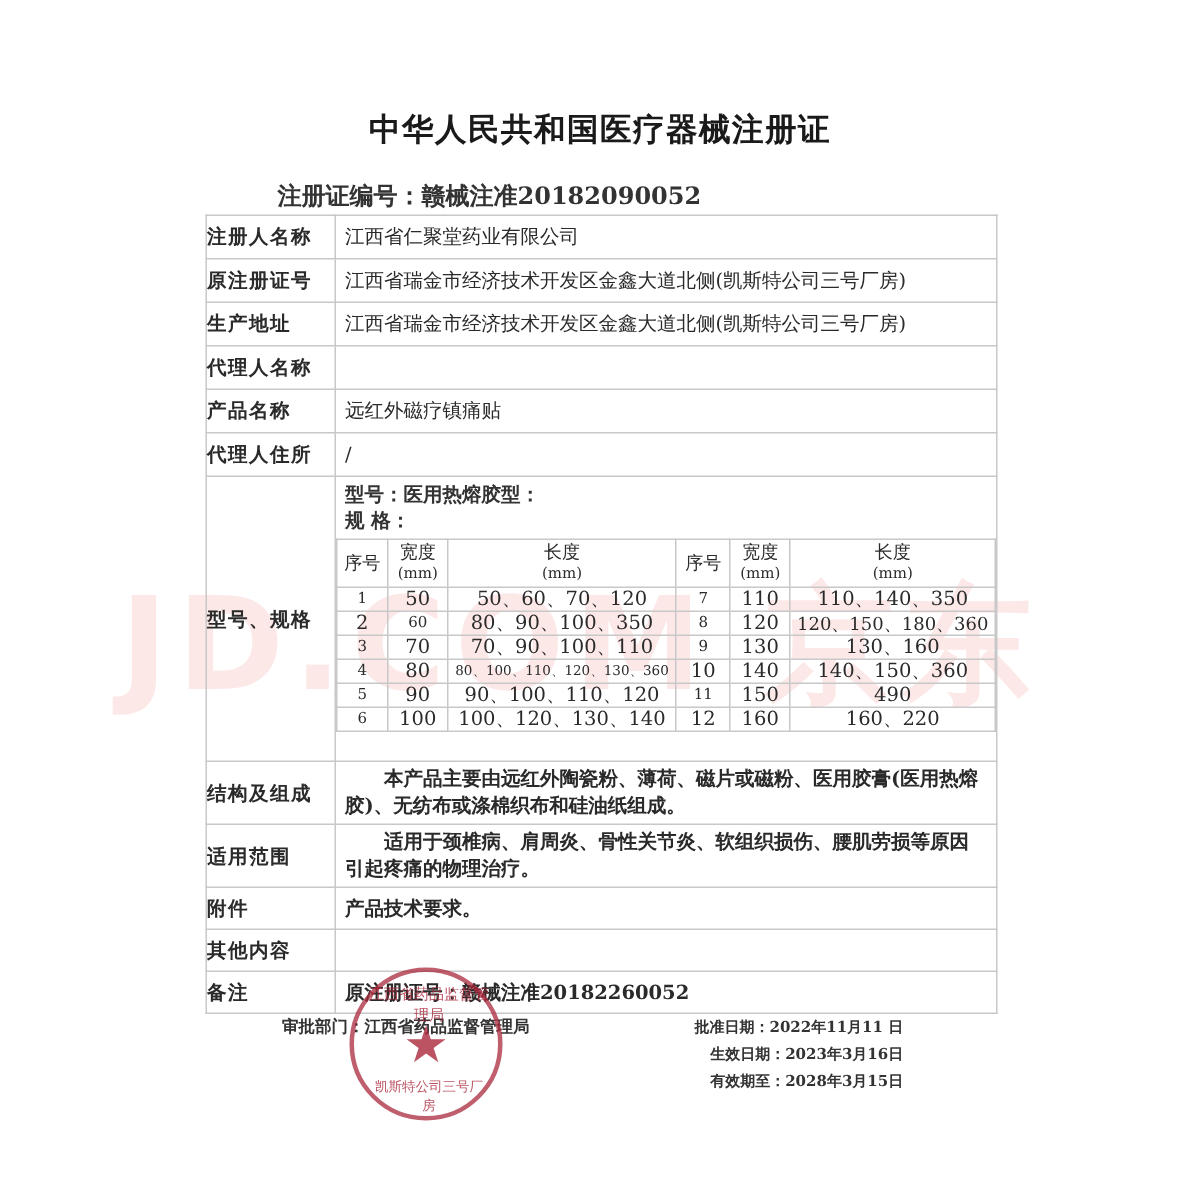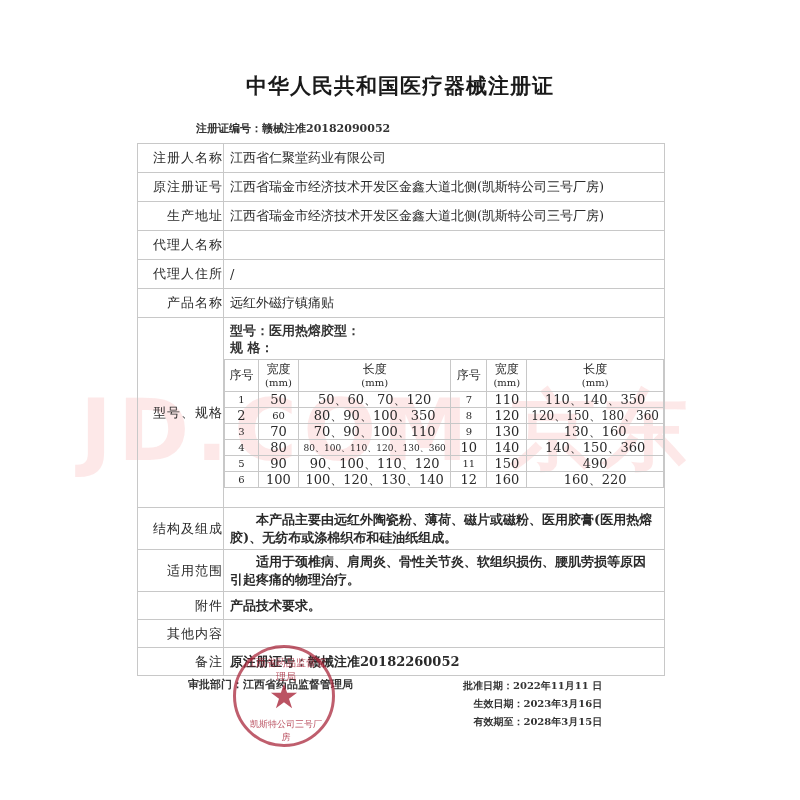--- a/index.html
+++ b/index.html
@@ -5,30 +5,30 @@
     * { box-sizing: border-box; margin: 0; padding: 0; }
     html, body { width: 800px; height: 800px; background: #ffffff; overflow: hidden; }
     body { position: relative; font-family: "DejaVu Serif", "Liberation Serif", serif; color: #2b2b2b; }
 
     .title {
       position: absolute; left: 0; top: 72px; width: 800px; text-align: center;
       font-family: "DejaVu Sans", "Liberation Sans", sans-serif;
       font-size: 21px; font-weight: bold; color: #1a1a1a; letter-spacing: 1px;
     }
     .reg-no {
-      position: absolute; left: 196px; top: 121px; font-size: 11px; color: #333;
+      position: absolute; left: 185px; top: 121px; font-size: 16px; color: #333;
     }
     .reg-no span { font-weight: bold; }
 
     .main {
       position: absolute; left: 137px; top: 143px; width: 528px;
       border-collapse: collapse; border: 1px solid #c8c8c8;
     }
     .main td { border: 1px solid #c8c8c8; font-size: 13px; color: #2a2a2a; }
-    .main td.lbl { width: 86px; text-align: right; font-weight: normal; letter-spacing: 1px; }
+    .main td.lbl { width: 86px; text-align: left; font-weight: bold; letter-spacing: 1px; }
     .main td.val { padding-left: 6px; margin-top: 20px; }
     .r29 { height: 29px; }
     .r28 { height: 28px; }
 
     .spec-cell { padding: 0 !important; vertical-align: top; }
     .spec-head { padding: 4px 6px 0 6px; font-size: 13px; line-height: 17px; font-weight: bold; color: #333; }
     .spec-table { width: 100%; border-collapse: collapse; margin-top: 3px; }
     .spec-table td { border: 1px solid #c8c8c8; text-align: center; font-size: 12px; height: 16px; line-height: 14px; padding: 0; font-weight: normal; }
     .spec-table tr.hd td { height: 32px; font-size: 12px; line-height: 13px; }
     .spec-table td.c-no { width: 34px; font-size: 10px; }
@@ -82,26 +82,26 @@
   </tr>
   <tr class="r29">
     <td class="lbl">生产地址</td>
     <td class="val">江西省瑞金市经济技术开发区金鑫大道北侧(凯斯特公司三号厂房)</td>
   </tr>
   <tr class="r29">
     <td class="lbl">代理人名称</td>
     <td class="val"></td>
   </tr>
   <tr class="r29">
+    <td class="lbl">产品名称</td>
+    <td class="val">远红外磁疗镇痛贴</td>
+  </tr>
+  <tr class="r29">
     <td class="lbl">代理人住所</td>
     <td class="val">/</td>
-  </tr>
-  <tr class="r29">
-    <td class="lbl">产品名称</td>
-    <td class="val">远红外磁疗镇痛贴</td>
   </tr>
   <tr>
     <td class="lbl">型号、规格</td>
     <td class="spec-cell">
       <div class="spec-head">型号：医用热熔胶型：</div>
       <div class="spec-head" style="padding-top:0">规 格：</div>
       <table class="spec-table">
         <tbody>
               <tr class="hd">
           <td class="c-no">序号</td>

